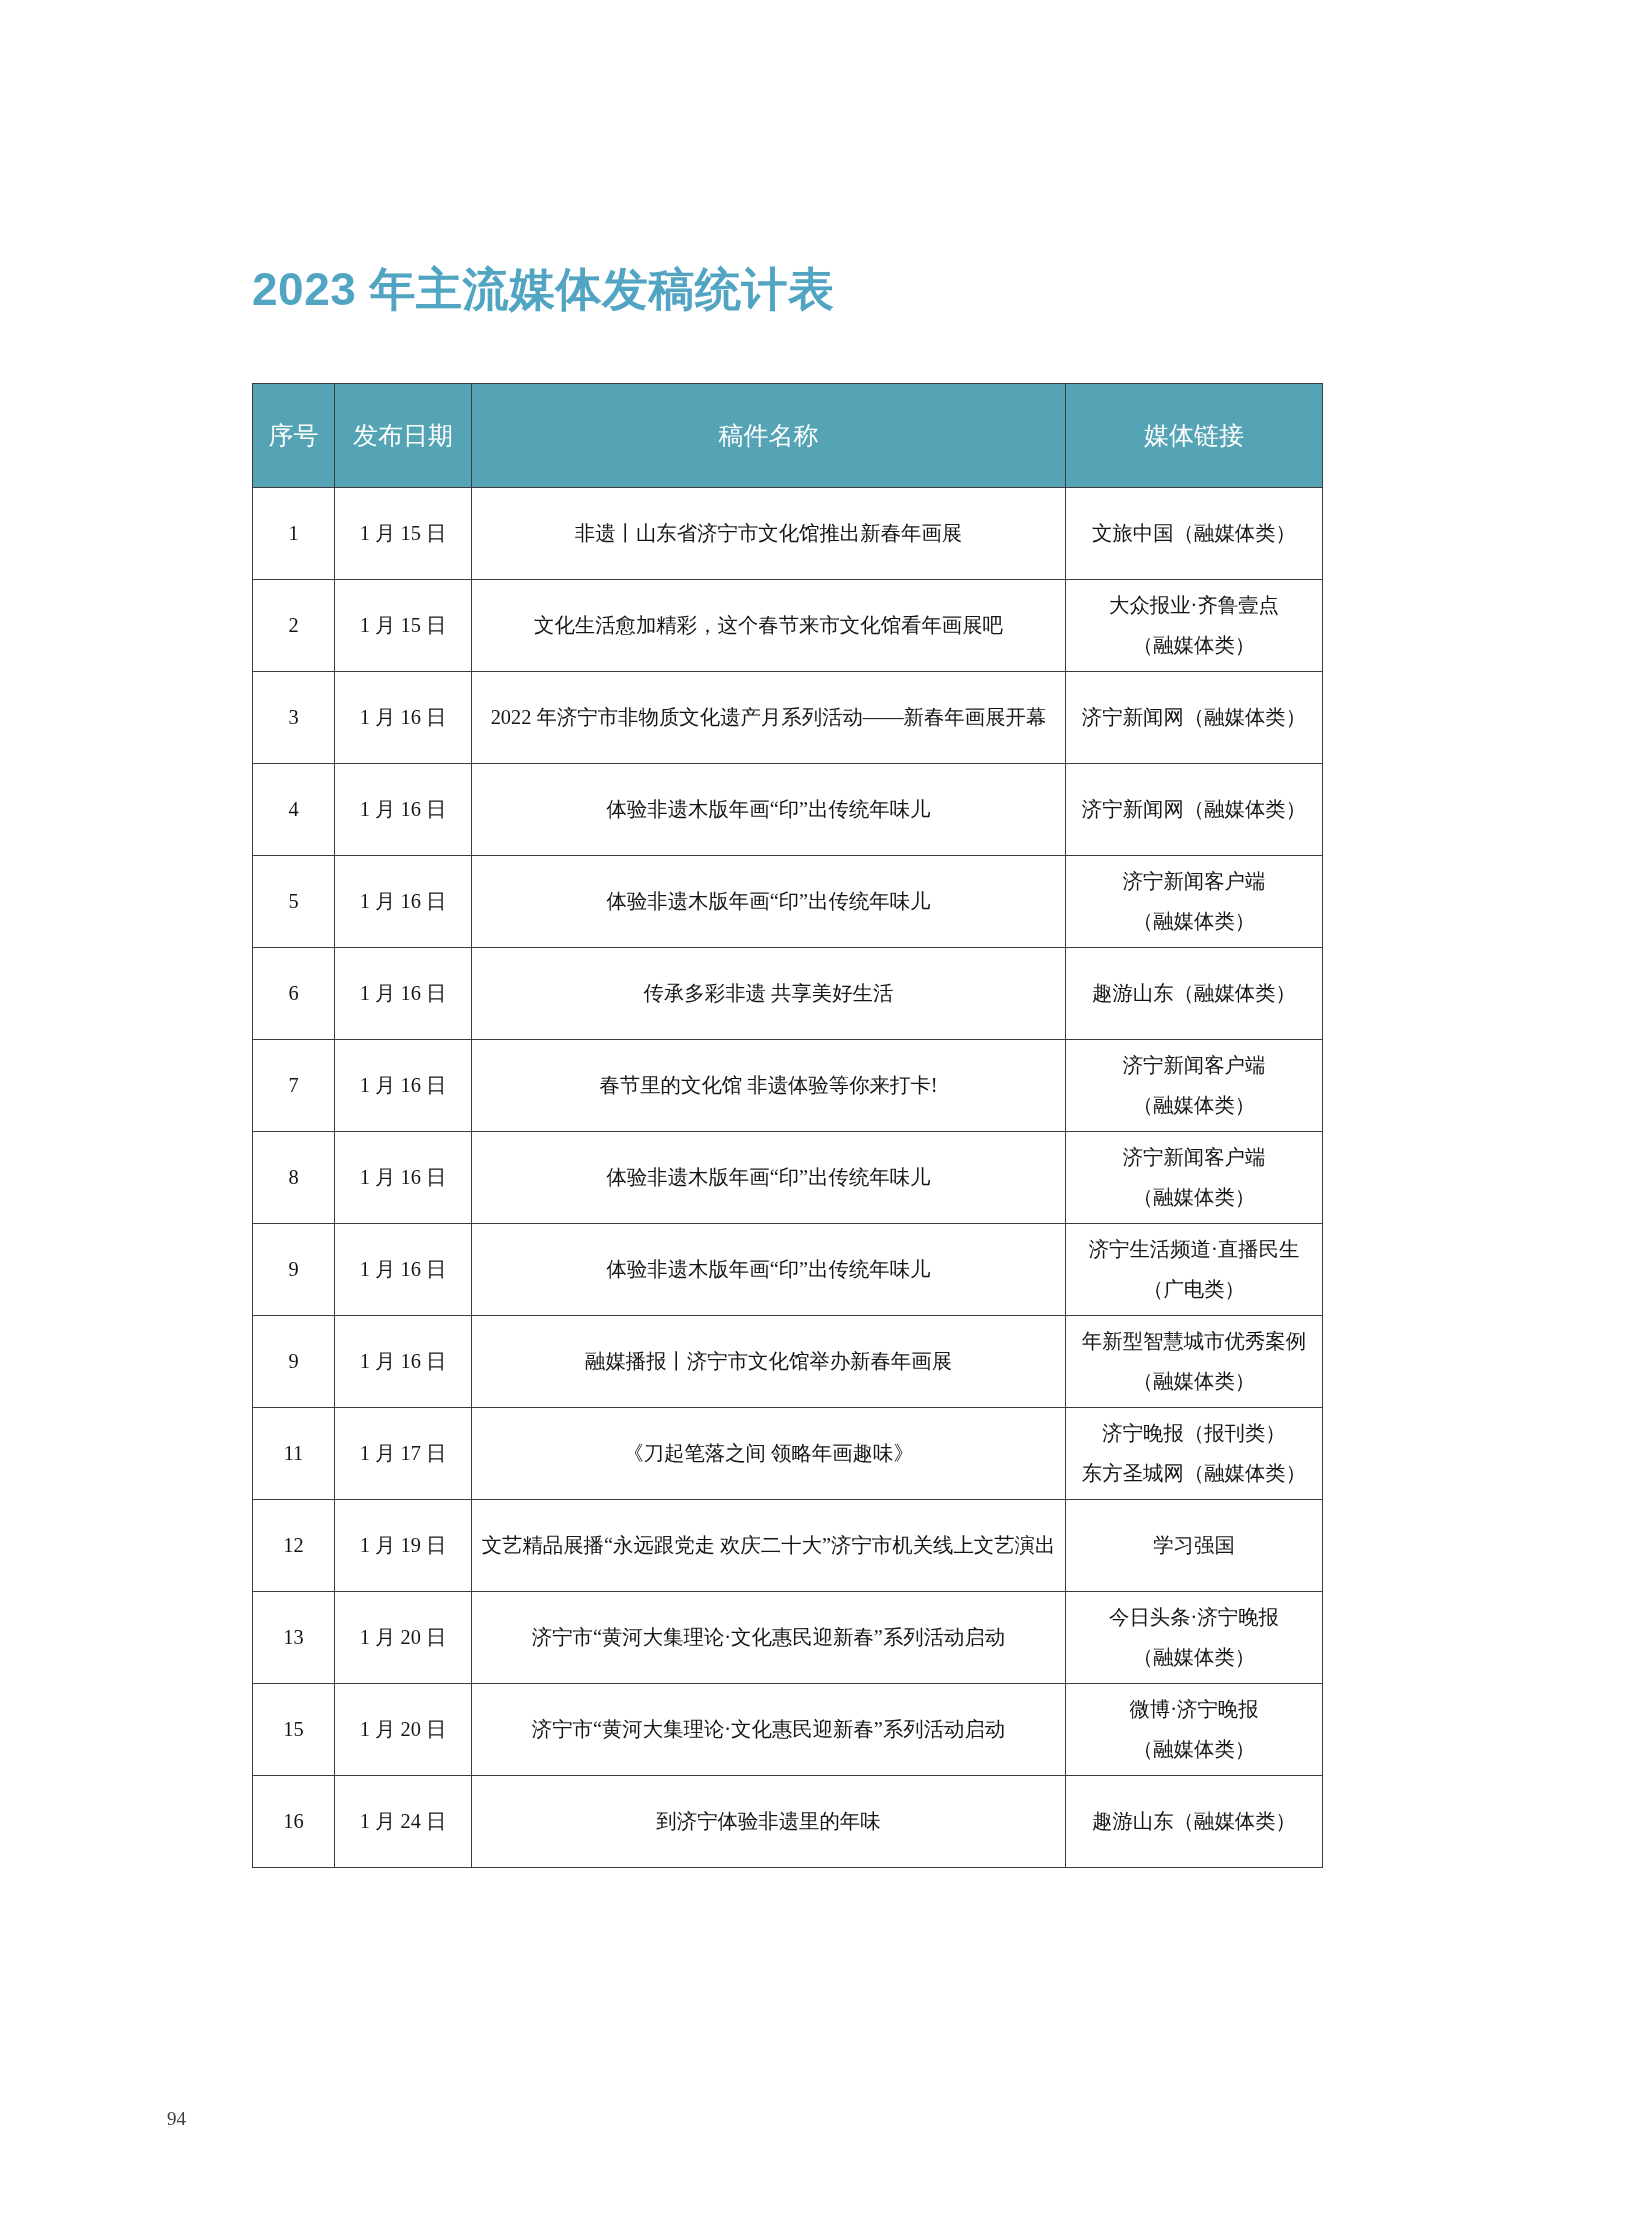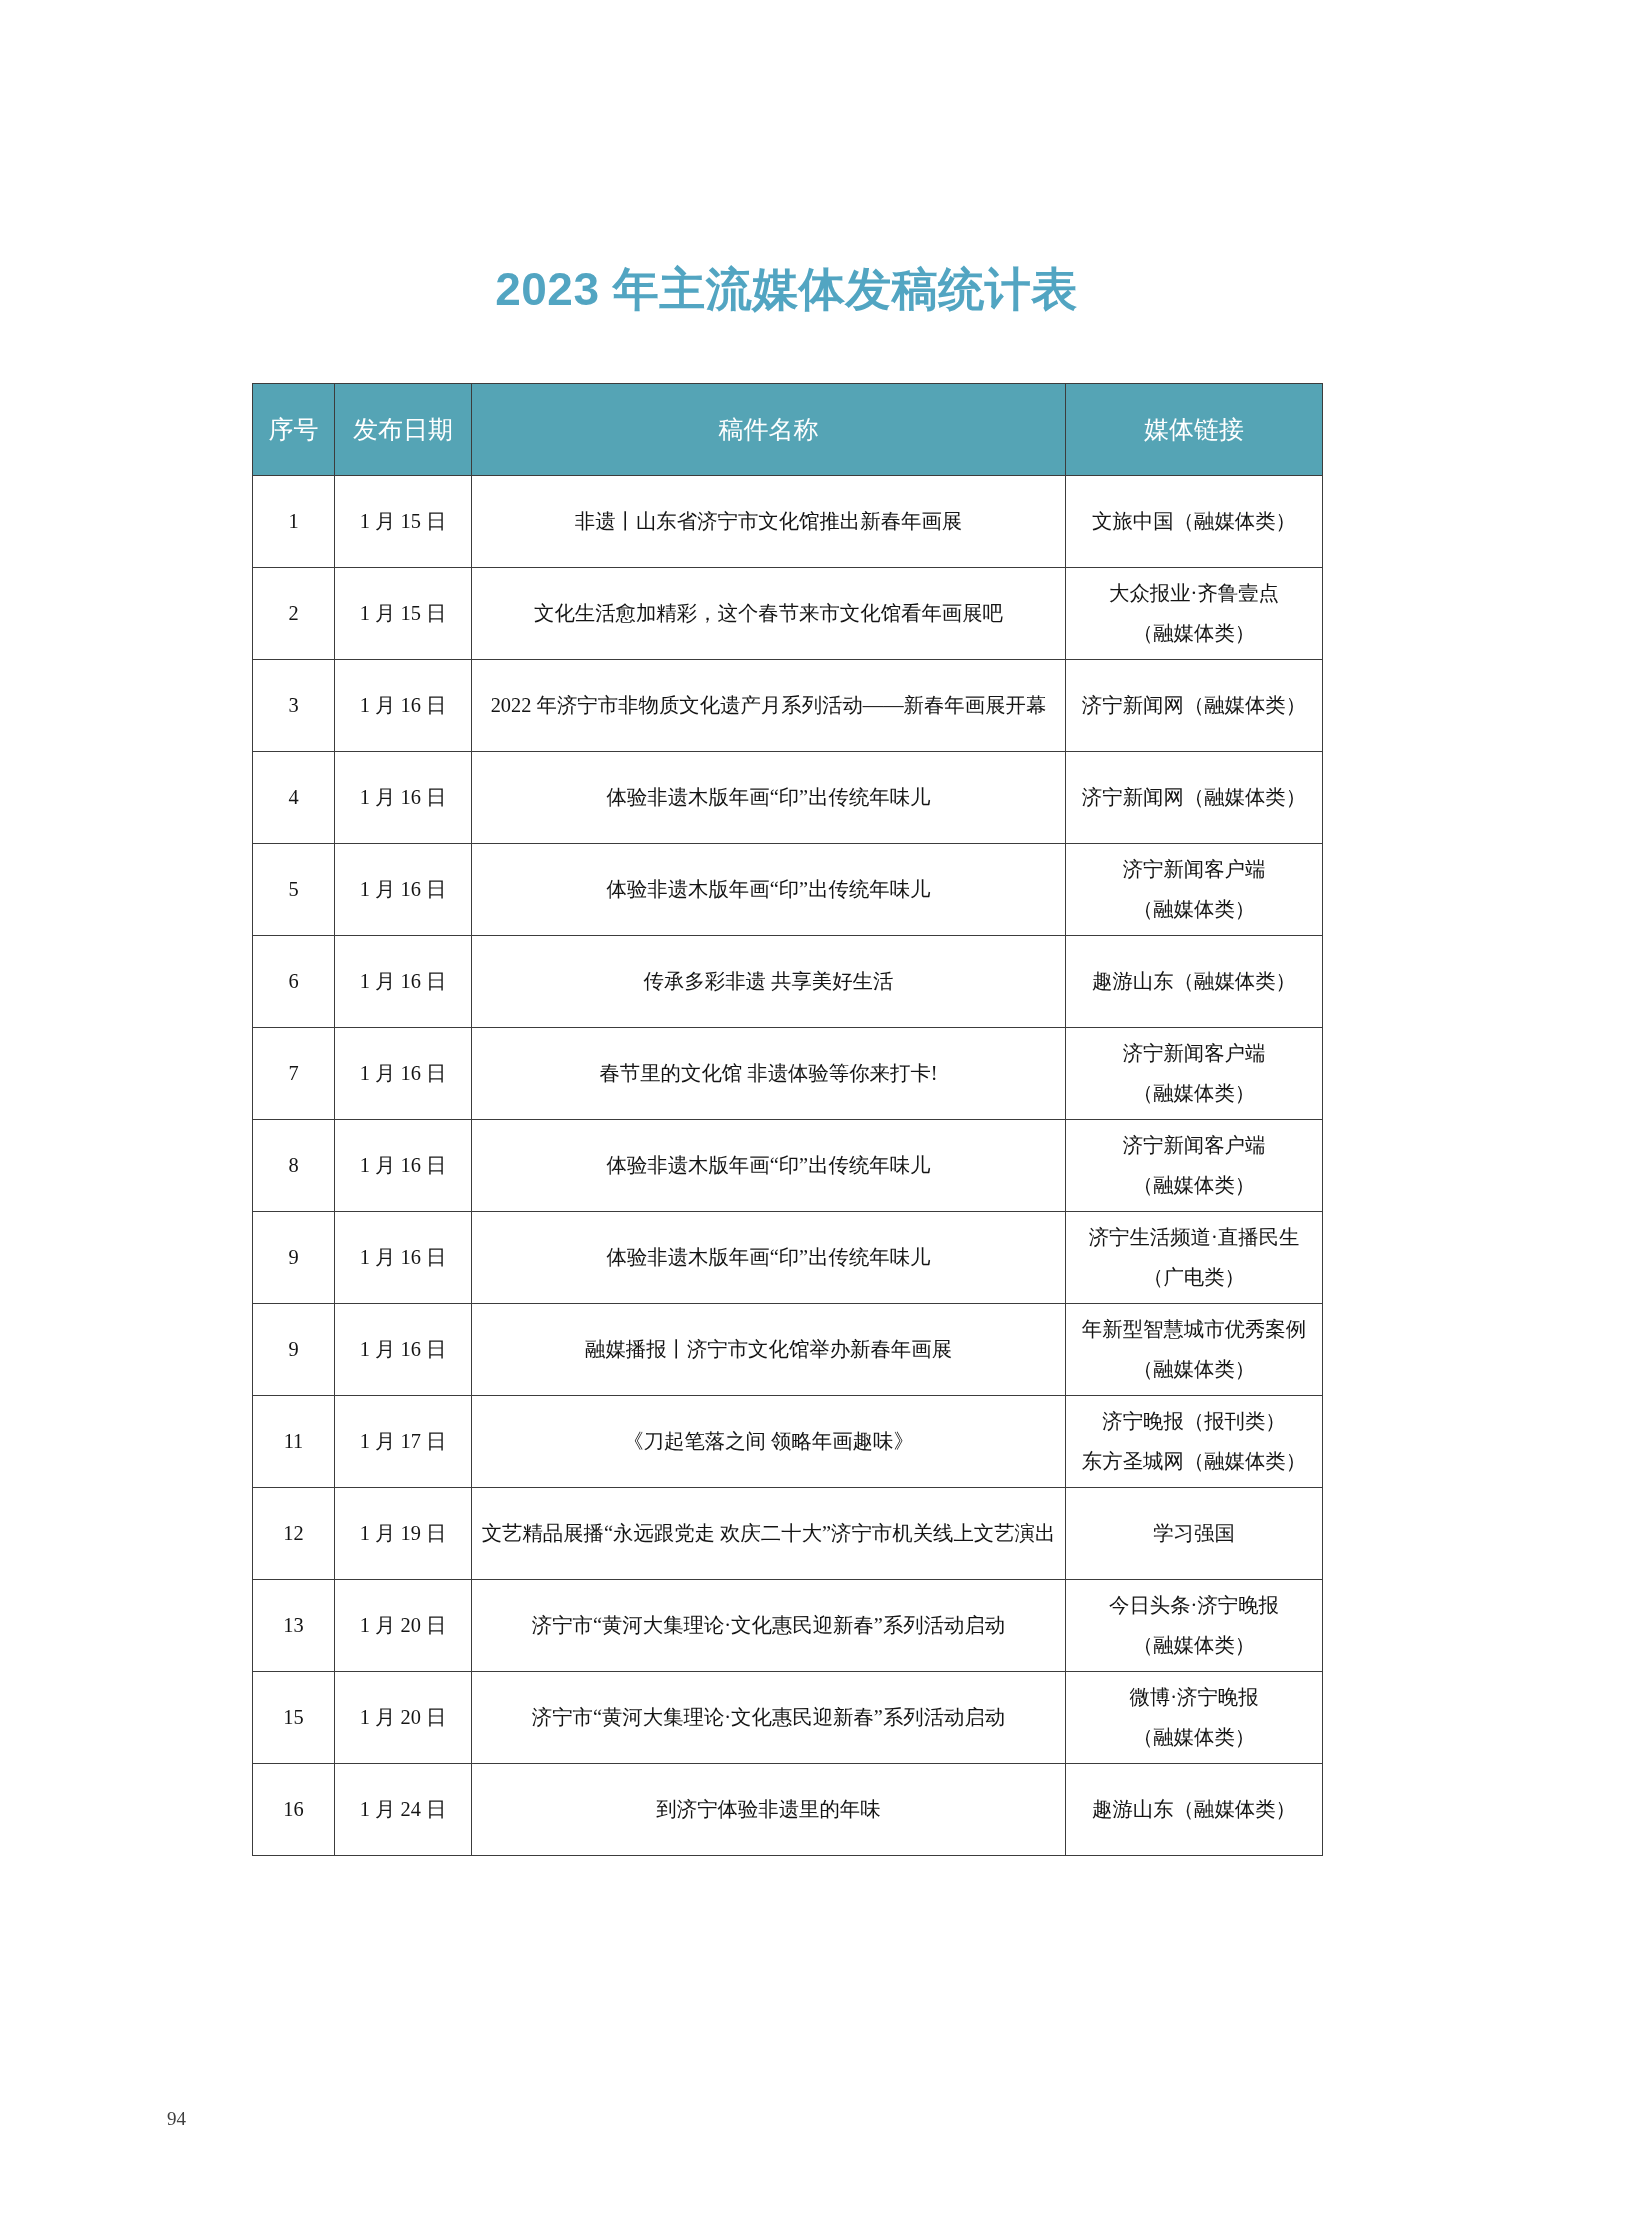--- a/index.html
+++ b/index.html
@@ -22,21 +22,21 @@
     position: absolute;
     inset: 0;
     background: #ffffff;
     overflow: hidden;
   }
   .doc-title {
     position: absolute;
     left: 252px;
     width: 1069px;
     top: 260px;
-    text-align: center;
+    text-align: left;
     font-family: "Liberation Sans", "DejaVu Sans", sans-serif;
     font-weight: bold;
     font-size: 46px;
     line-height: 1.3;
     color: var(--accent-title);
     letter-spacing: 0.5px;
   }
   .data-table {
     position: absolute;
     left: 252px;
@@ -53,21 +53,21 @@
     text-align: center;
     vertical-align: middle;
     overflow: hidden;
   }
   .data-table th {
     background: var(--header-bg);
     color: var(--header-text);
     font-family: "Liberation Sans", "DejaVu Sans", sans-serif;
     font-weight: 400;
     font-size: 25px;
-    height: 92px;
+    height: 104px;
   }
   .data-table td {
     font-size: 20.4px;
     height: 92px;
     line-height: 1.55;
     padding: 3.9px 7.8px;
   }
   .col-no    { width: 82px; }
   .col-date  { width: 137px; }
   .col-title { width: 594px; }

